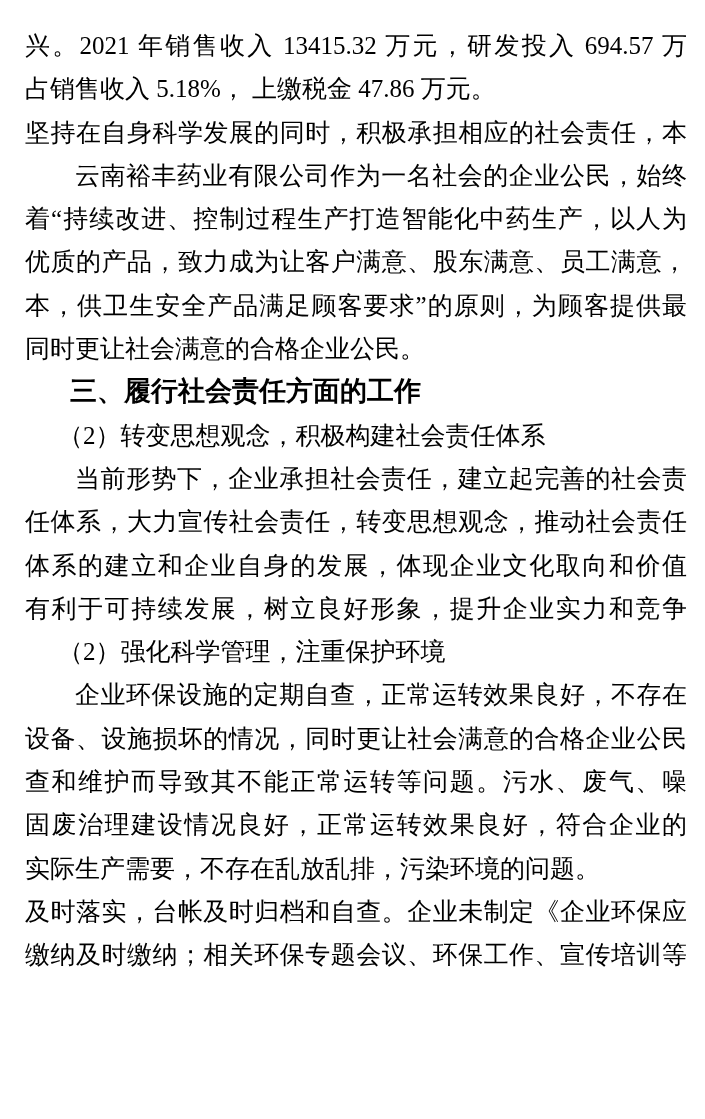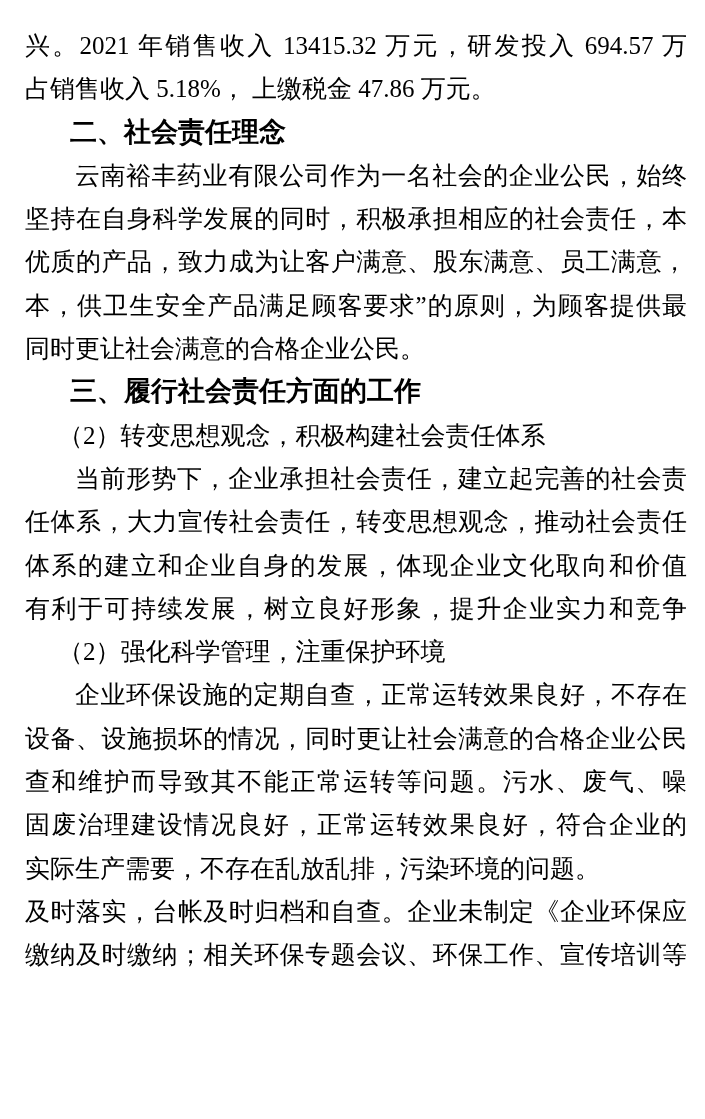--- a/index.html
+++ b/index.html
@@ -45,23 +45,23 @@
   .ind-para   { padding-left: 50px; }  
   .ind-sub    { padding-left: 33px; }  
   .ind-num    { padding-left: 40px; }  
 </style>
 </head>
 <body>
 
 <div class="page">
   <div class="line jf">兴。2021 年销售收入 13415.32 万元，研发投入 694.57 万元，</div>
   <div class="line">占销售收入 5.18%， 上缴税金 47.86 万元。</div>
-  <div class="line heading">二、社会责任理念</div>
+  <div class="line jf">坚持在自身科学发展的同时，积极承担相应的社会责任，本</div>
   <div class="line jf ind-para">云南裕丰药业有限公司作为一名社会的企业公民，始终</div>
-  <div class="line jf">坚持在自身科学发展的同时，积极承担相应的社会责任，本</div>
+  <div class="line jf">着“持续改进、控制过程生产打造智能化中药生产，以人为</div>
   <div class="line jf">优质的产品，致力成为让客户满意、股东满意、员工满意，</div>
   <div class="line jf">本，供卫生安全产品满足顾客要求”的原则，为顾客提供最</div>
   <div class="line">同时更让社会满意的合格企业公民。</div>
   <div class="line heading">三、履行社会责任方面的工作</div>
   <div class="line ind-sub">（2）转变思想观念，积极构建社会责任体系</div>
   <div class="line jf ind-para">当前形势下，企业承担社会责任，建立起完善的社会责</div>
   <div class="line jf">任体系，大力宣传社会责任，转变思想观念，推动社会责任</div>
   <div class="line jf">体系的建立和企业自身的发展，体现企业文化取向和价值观，</div>
   <div class="line jf">有利于可持续发展，树立良好形象，提升企业实力和竞争力。</div>
   <div class="line ind-sub">（2）强化科学管理，注重保护环境</div>

